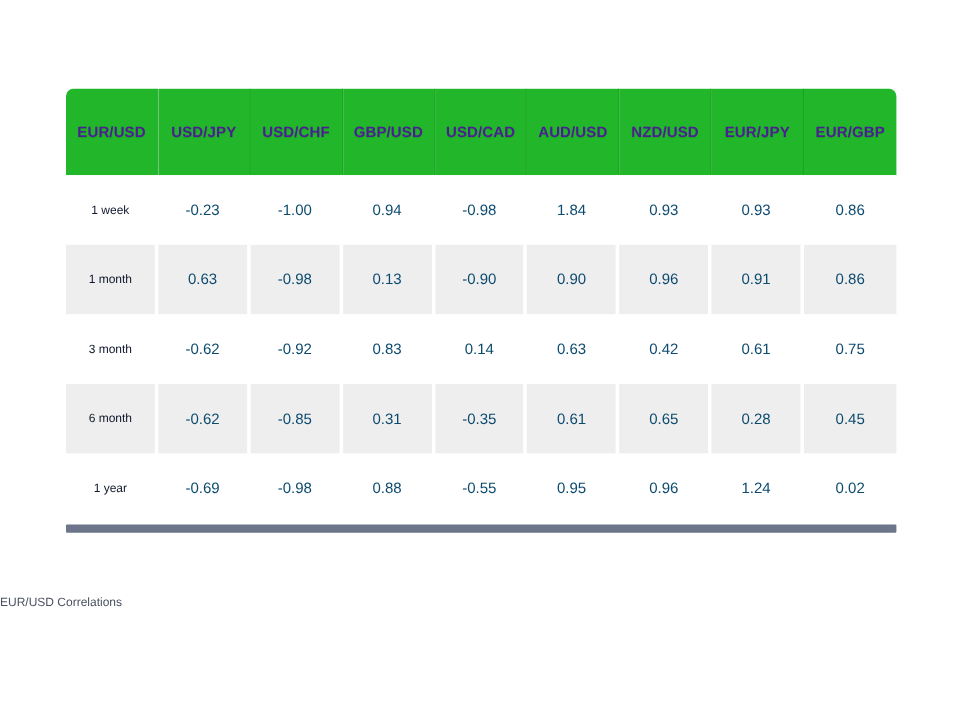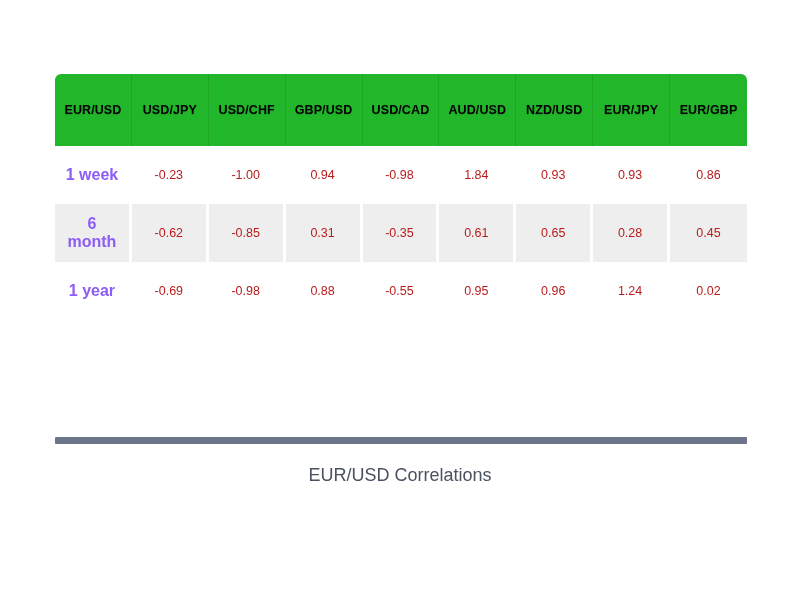--- a/index.html
+++ b/index.html
@@ -32,21 +32,21 @@
   table.corr {
     width: 692px;
     border-collapse: separate;
     border-spacing: 0;
     table-layout: fixed;
   }
 
   
   thead tr.header-row th {
     background: #22b72a;
-    color: #000000;
+    color: #4c1d95;
     font-size: 12.5px;
     font-weight: bold;
     letter-spacing: 0.1px;
     text-align: center;
     vertical-align: middle;
     height: 72px;
     padding: 0;
     border-right: 1px solid #1da625;
     box-sizing: border-box;
     text-shadow: 0 1px 1px rgba(0,0,0,0.12);
@@ -66,59 +66,58 @@
     text-align: center;
   }
 
   
   tbody td {
     height: 58px;
     padding: 0 6px;
     text-align: center;
     vertical-align: middle;
     font-size: 12.5px;
-    color: #b91c1c;
+    color: #0c4a6e;
     background: #ffffff;
     box-sizing: border-box;
     border-right: 3px solid #ffffff;
     border-bottom: 0;
   }
   tbody td:last-child { border-right: none; }
 
   tbody tr.striped td {
     background: #eeeeee;
   }
   tbody tr.striped td:first-child {
     background: #eeeeee;
   }
 
   tbody td.rowlabel {
-    font-weight: bold;
-    color: #8b5cf6;
-    font-size: 16px;
+    font-weight: normal;
+    color: #0f172a;
+    font-size: 10px;
   }
 
   
   .bottom-bar {
     position: absolute;
     left: 55px;
     top: 437px;
     width: 692px;
     height: 7px;
     background: #6c7589;
     border-radius: 1px;
   }
 
   .caption {
     position: absolute;
     left: 0;
-    top: 465px;
+    top: 497px;
     width: 800px;
-    text-align: center;
-    font-size: 18px;
+    font-size: 10px;
     color: #4a5160;
     font-family: "Liberation Sans", sans-serif;
   }
 </style>
 </head>
 <body>
 
 <div id="page">
 
   <div class="table-wrap">
@@ -161,21 +160,43 @@
           <td>-0.23</td>
           <td>-1.00</td>
           <td>0.94</td>
           <td>-0.98</td>
           <td>1.84</td>
           <td>0.93</td>
           <td>0.93</td>
           <td>0.86</td>
         </tr>
 
-
+        <tr class="striped">
+          <td class="rowlabel">1 month</td>
+          <td>0.63</td>
+          <td>-0.98</td>
+          <td>0.13</td>
+          <td>-0.90</td>
+          <td>0.90</td>
+          <td>0.96</td>
+          <td>0.91</td>
+          <td>0.86</td>
+        </tr>
+
+        <tr>
+          <td class="rowlabel">3 month</td>
+          <td>-0.62</td>
+          <td>-0.92</td>
+          <td>0.83</td>
+          <td>0.14</td>
+          <td>0.63</td>
+          <td>0.42</td>
+          <td>0.61</td>
+          <td>0.75</td>
+        </tr>
 
         <tr class="striped">
           <td class="rowlabel">6 month</td>
           <td>-0.62</td>
           <td>-0.85</td>
           <td>0.31</td>
           <td>-0.35</td>
           <td>0.61</td>
           <td>0.65</td>
           <td>0.28</td>

